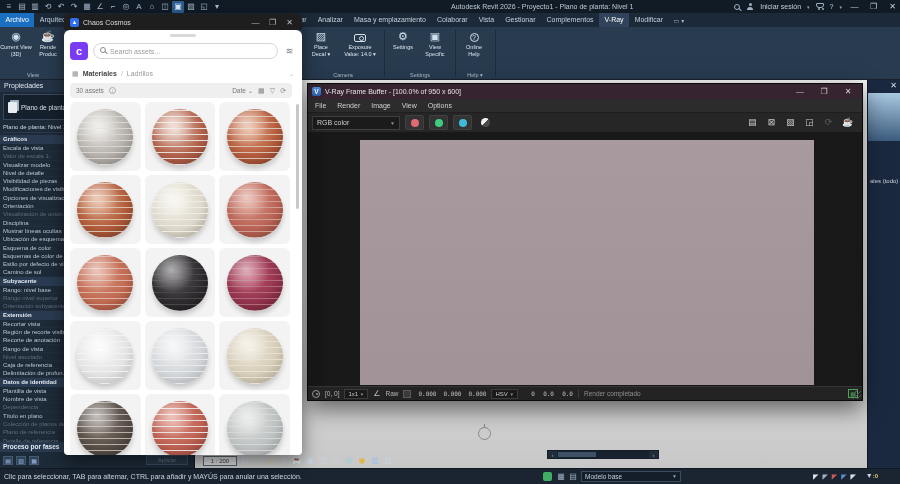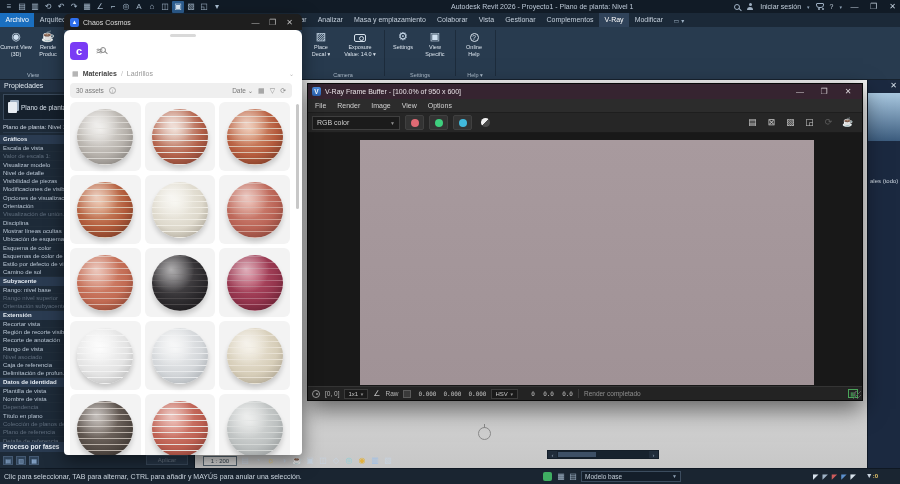--- a/index.html
+++ b/index.html
@@ -458,20 +458,21 @@
       <span class="cos-logo">▲</span>
       <span class="t">Chaos Cosmos</span>
       <span class="cos-win">—</span>
       <span class="cos-win">❐</span>
       <span class="cos-win">✕</span>
     </div>
     <div class="cos-body">
       <div class="cos-handle"></div>
       <div class="cos-search-row">
         <span class="cos-applogo">c</span>
+        <input class="cos-input" placeholder="Search assets..." style="">
         <span class="cos-sliders">≋</span>
       </div>
       <span class="mag2"></span>
       <div class="cos-bc">
         <span class="ic">▦</span>
         <span class="root">Materiales</span>
         <span class="sep">/</span>
         <span class="leaf">Ladrillos</span>
         <span class="cv">⌄</span>
       </div>

